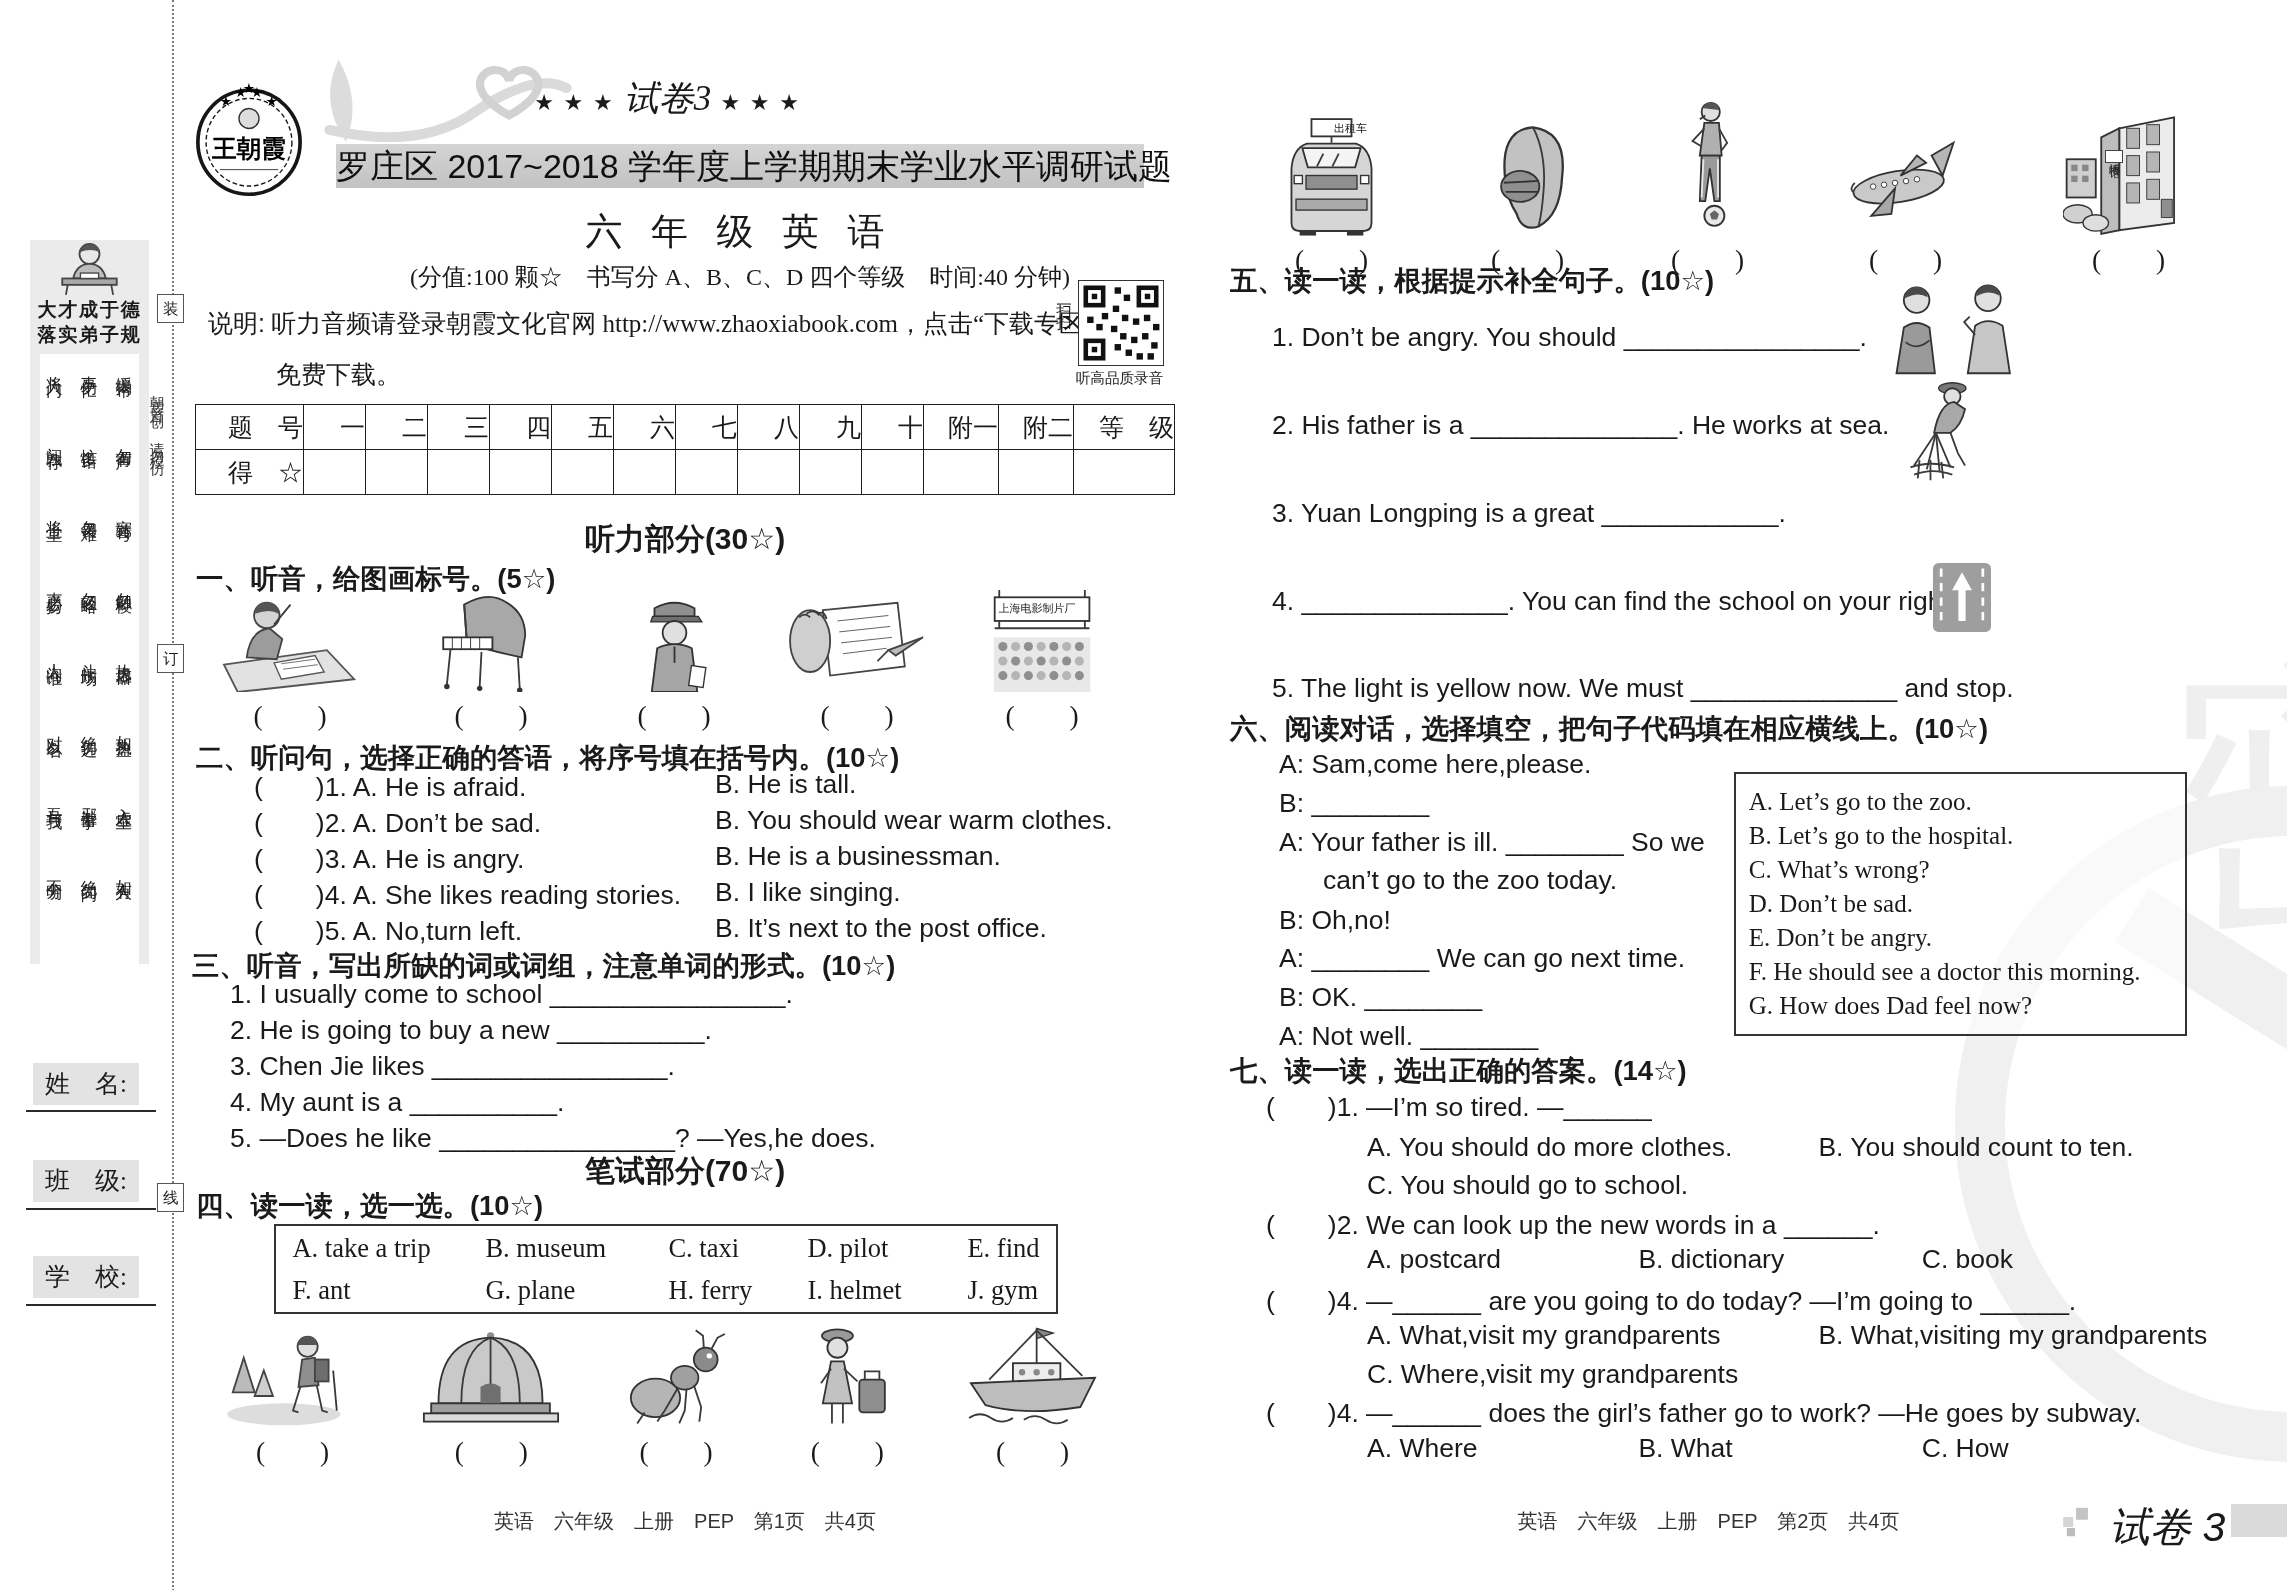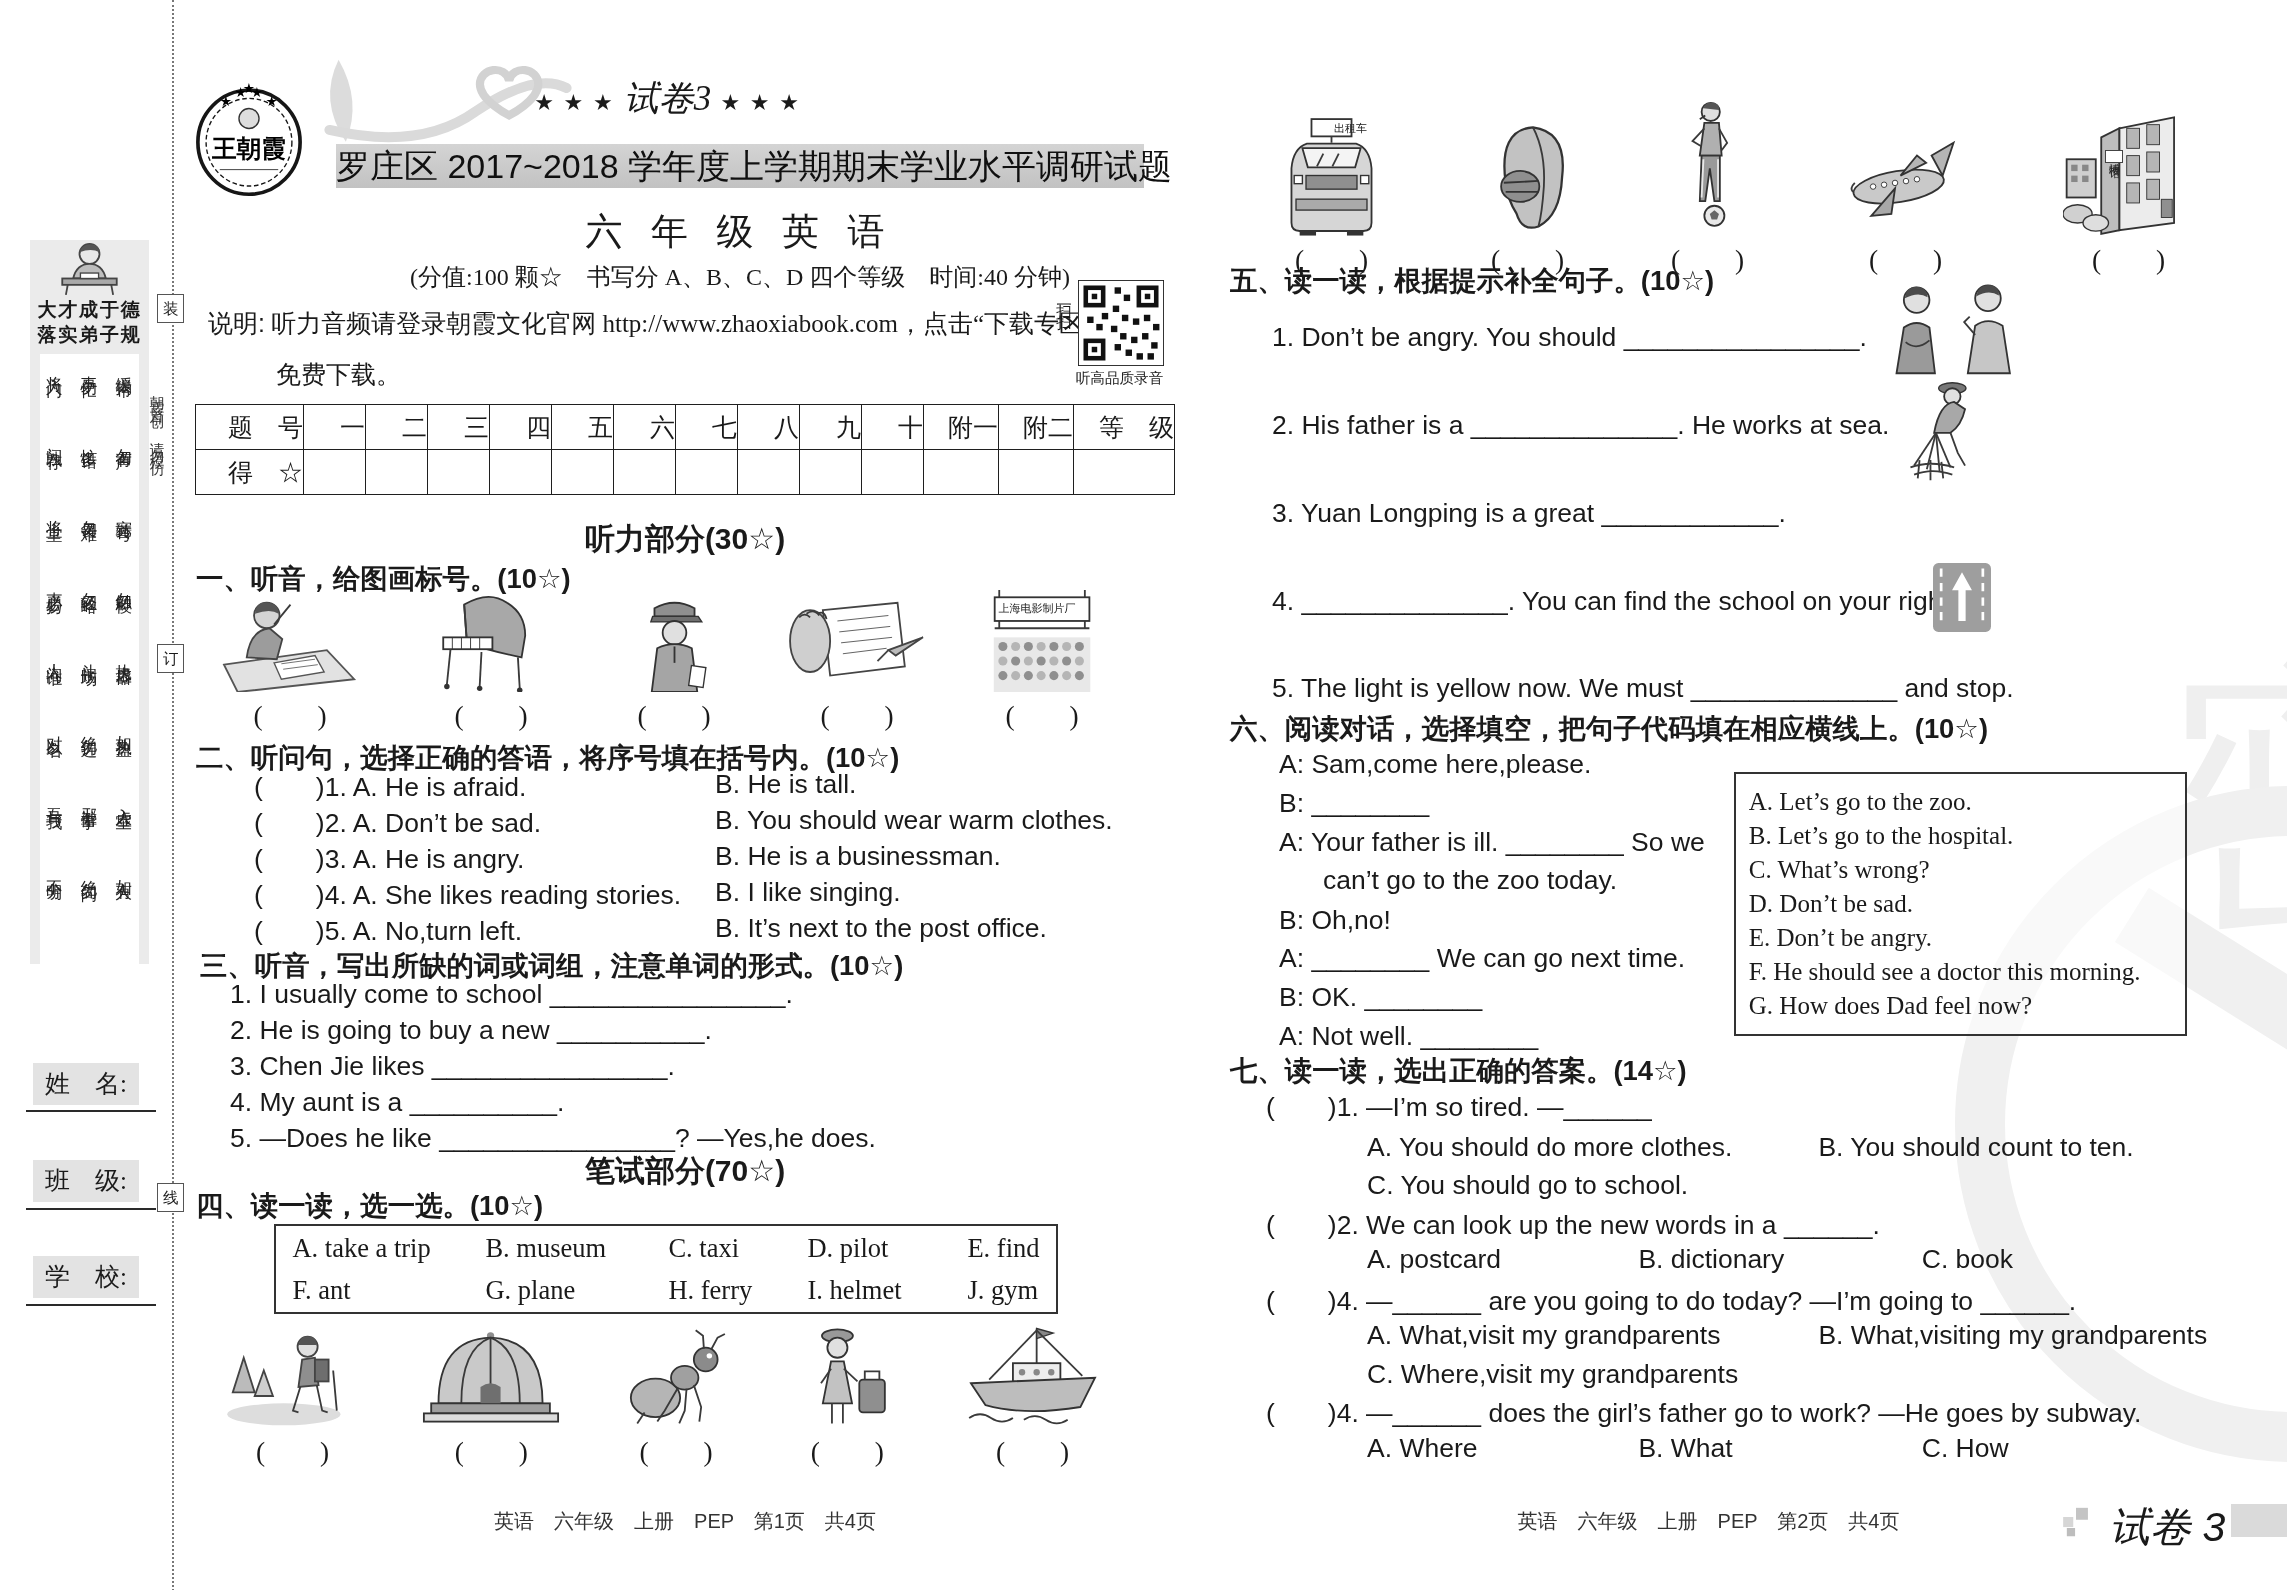--- a/index.html
+++ b/index.html
@@ -243,21 +243,21 @@
           <td></td>
           <td></td>
           <td></td>
           <td></td>
     </tr>
   </tbody>
     </table>
 
   <div class="abs part-title" style="left:365px;top:519px;width:640px">听力部分(30☆)</div>
 
-  <div class="abs sec-title" style="left:196px;top:561px">一、听音，给图画标号。(10☆)</div>
+  <div class="abs sec-title" style="left:196px;top:561px">一、听音，给图画标号。(5☆)</div>
 
   <div class="abs pic-row" style="left:217px;top:590px;width:882px">
     <div class="pic-item" style="width:146px">
       <div class="pic-box" style="height:102px">
         <svg width="142" height="102" viewBox="0 0 155 112">
           <polygon points="5,82 118,66 148,98 20,112" fill="#e2e2e2" stroke="#555" stroke-width="2"></polygon>
           <polygon points="60,80 105,72 115,90 68,98" fill="#fff" stroke="#555" stroke-width="1.5"></polygon>
           <line x1="68" y1="81" x2="105" y2="76" stroke="#666"></line>
             <line x1="70" y1="87" x2="108" y2="82" stroke="#666"></line>
           <circle cx="52" cy="28" r="14" fill="#d4d4d4" stroke="#444" stroke-width="2"></circle>
@@ -370,21 +370,21 @@
     <div style="display:flex;height:36px">
       <span class="line29" style="width:461px">(　　)4. A. She likes reading stories.</span>
       <span class="line29">B. I like singing.</span>
     </div>
     <div style="display:flex;height:36px">
       <span class="line29" style="width:461px">(　　)5. A. No,turn left.</span>
       <span class="line29">B. It’s next to the post office.</span>
     </div>
   </div>
 
-  <div class="abs sec-title" style="left:200px;top:948px">三、听音，写出所缺的词或词组，注意单词的形式。(10☆)</div>
+  <div class="abs sec-title" style="left:192px;top:948px">三、听音，写出所缺的词或词组，注意单词的形式。(10☆)</div>
   <div class="abs" style="left:230px;top:976px">
     <div class="line29" style="line-height:36px">1. I usually come to school ________________.</div>
     <div class="line29" style="line-height:36px">2. He is going to buy a new __________.</div>
     <div class="line29" style="line-height:36px">3. Chen Jie likes ________________.</div>
     <div class="line29" style="line-height:36px">4. My aunt is a __________.</div>
     <div class="line29" style="line-height:36px">5. —Does he like ________________? —Yes,he does.</div>
   </div>
 
   <div class="abs part-title" style="left:365px;top:1151px;width:640px">笔试部分(70☆)</div>
   <div class="abs sec-title" style="left:196px;top:1188px">四、读一读，选一选。(10☆)</div>

